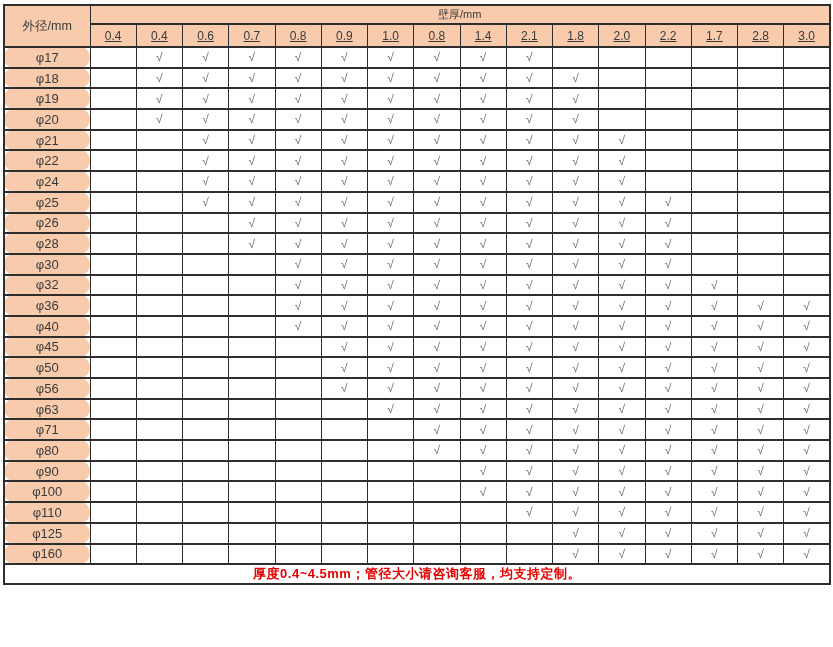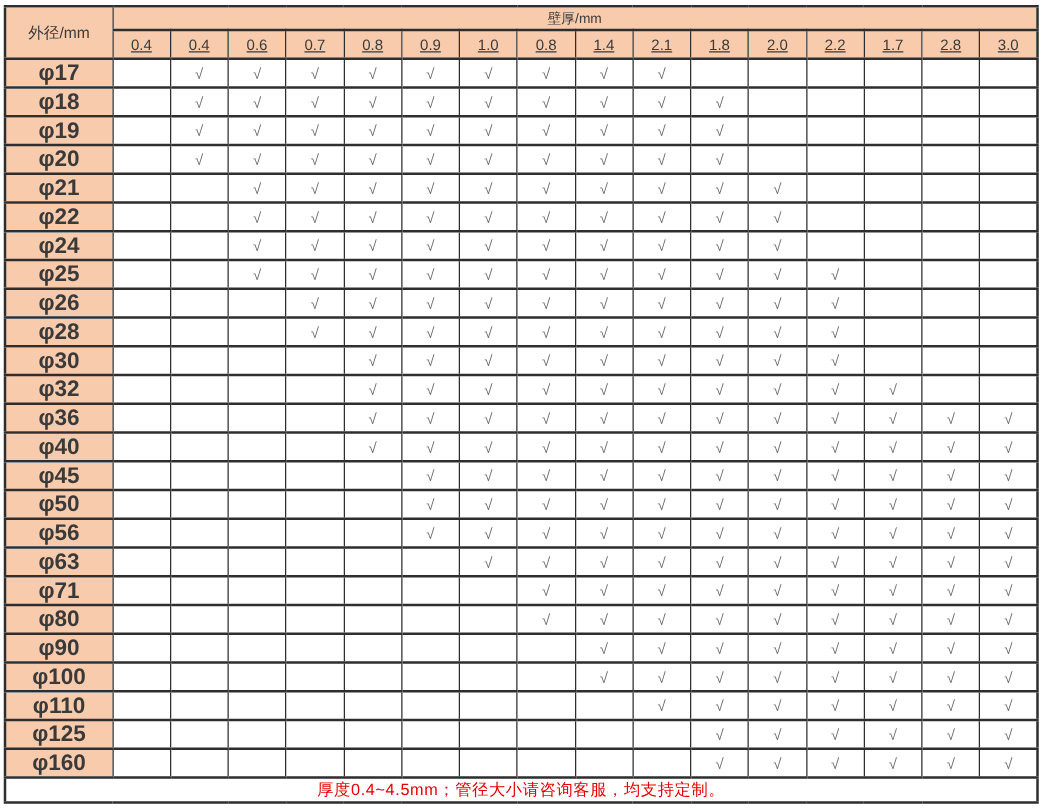--- a/index.html
+++ b/index.html
@@ -52,33 +52,34 @@
   th.span-header{
     height:19px;
     font-size:11px;
   }
   tr.thickness-row th{
     height:23px;
     text-decoration:underline;
   }
   tbody th.row-label{
     background:var(--header-bg);
-    font-weight:700;
-    font-size:18px;
+    font-weight:400;
+    font-size:13px;
+    border-radius:10px;
   }
   tbody td.cell{
     height:20.7px;
     color:var(--check);
     font-size:12px;
   }
   tbody th.row-label{height:20.7px;}
   tfoot td.note-cell{
     height:20px;
     color:var(--note-red);
-    font-weight:400;
+    font-weight:700;
     font-size:13px;
     letter-spacing:.5px;
   }
 </style>
 </head>
 <body>
 
 <div class="page">
   <table class="spec-table">
     <colgroup>

